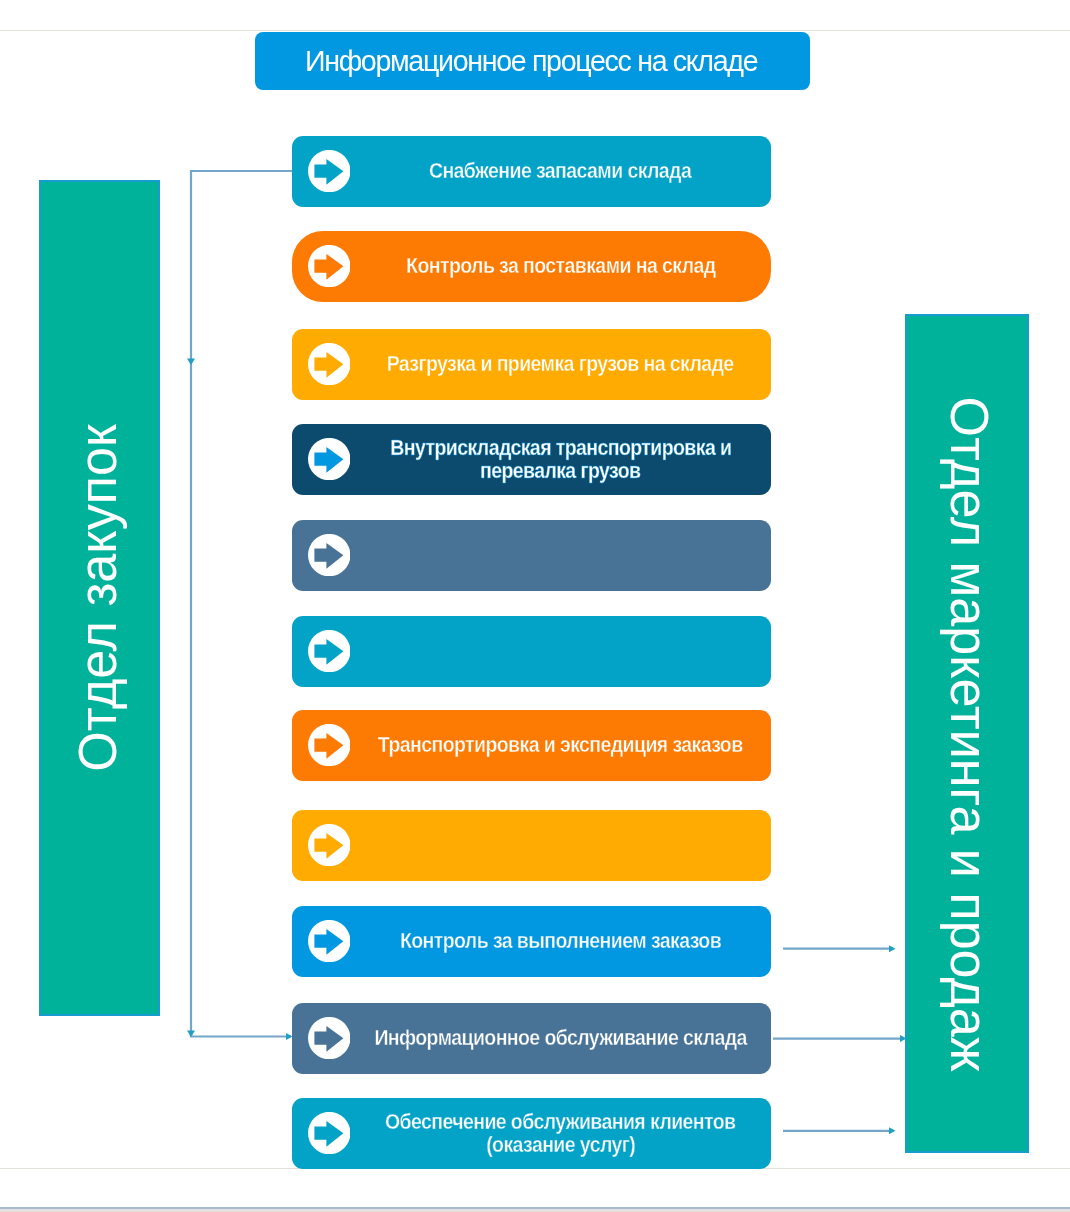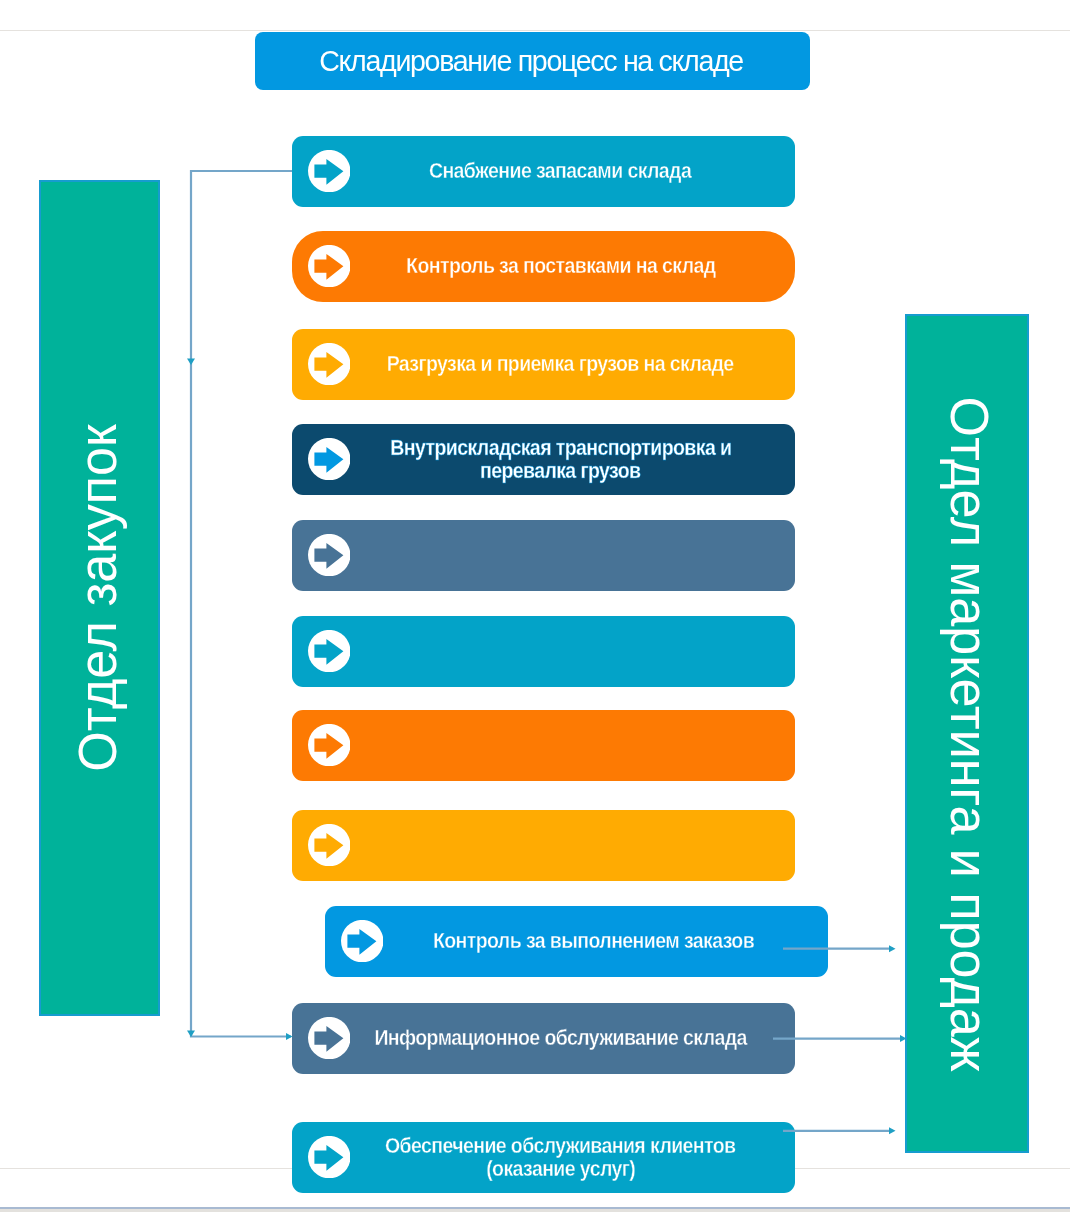--- a/index.html
+++ b/index.html
@@ -22,21 +22,21 @@
   .title-text>span{display:inline-block;margin-right:2.8px;}
 
   
   .dept{position:absolute;background:#00b29a;box-sizing:border-box;border:2px solid #169ccf;}
   .dept .vlabel{position:absolute;left:50%;top:50%;white-space:nowrap;
     color:#ffffff;font-size:54px;line-height:56px;font-weight:400;}
   #dept-left .vlabel{left:calc(50% - 2.3px);transform:translate(-50%,-50%) rotate(-90deg) scaleX(0.965);}
   #dept-right .vlabel{left:calc(50% + 3.1px);transform:translate(-50%,-50%) rotate(90deg) scaleX(0.9645);}
 
   
-  .row{position:absolute;left:292px;width:479px;height:70.5px;border-radius:11px;padding-left:24px;}
+  .row{position:absolute;left:292px;width:479px;height:70.5px;border-radius:11px;}
   .row .ico{position:absolute;left:16px;top:13.8px;width:42.4px;height:42.2px;display:block;}
   .row .lbl{position:absolute;left:58px;top:0;width:421px;height:70px;
      display:flex;flex-direction:column;align-items:center;justify-content:center;
      color:#ffffff;font-weight:700;font-size:22.2px;line-height:23.4px;letter-spacing:-0.68px;text-align:center;}
   .row .lbl span{display:block;white-space:nowrap;transform:scaleX(0.88);transform-origin:center;-webkit-text-stroke:0.4px var(--bg);}
 
   
   #conns{position:absolute;left:0;top:0;pointer-events:none;}
 </style>
 </head>
@@ -44,21 +44,21 @@
 
 <div id="stage">
 
   <div class="rule" style="top:30px"></div>
   <div class="rule" style="top:1168px"></div>
   <div class="viewer-edge"></div>
   <div class="viewer-bg"></div>
 
   <div class="title-box">
     <div class="title-text">
-        <span>Складирование процесс на складе</span>
+        <span>Информационное процесс на складе</span>
       </div>
   </div>
 
   <div class="dept" id="dept-left" style="left:39px;top:180px;width:121px;height:836px">
     <div class="vlabel">Отдел закупок</div>
   </div>
 
   <div class="dept" id="dept-right" style="left:905px;top:314px;width:124px;height:839px">
     <div class="vlabel">Отдел маркетинга и продаж</div>
   </div>
@@ -111,46 +111,49 @@
       <svg class="ico" viewBox="0 0 42.4 42.2">
         <circle cx="21.2" cy="21.1" r="21.2" fill="#ffffff"></circle>
         <path d="M6.4 14.4 L18.4 14.4 L18.4 8.9 L35.4 21.2 L18.4 34.8 L18.4 27.8 L6.4 27.8 Z" fill="#03a3c8"></path>
       </svg>
     </div>
     <div class="row" style="top: 710px; background: rgb(253, 122, 3); --bg: #fd7a03;">
       <svg class="ico" viewBox="0 0 42.4 42.2">
         <circle cx="21.2" cy="21.1" r="21.2" fill="#ffffff"></circle>
         <path d="M6.4 14.4 L18.4 14.4 L18.4 8.9 L35.4 21.2 L18.4 34.8 L18.4 27.8 L6.4 27.8 Z" fill="#fd7a03"></path>
       </svg>
+      <div class="lbl">
+        <span class="ln">Транспортировка и экспедиция заказов</span>
+      </div>
     </div>
     <div class="row" style="top: 810px; background: rgb(255, 171, 2); --bg: #ffab02;">
       <svg class="ico" viewBox="0 0 42.4 42.2">
         <circle cx="21.2" cy="21.1" r="21.2" fill="#ffffff"></circle>
         <path d="M6.4 14.4 L18.4 14.4 L18.4 8.9 L35.4 21.2 L18.4 34.8 L18.4 27.8 L6.4 27.8 Z" fill="#ffab02"></path>
       </svg>
     </div>
-    <div class="row" style="top: 906px; background: rgb(2, 152, 225); margin-left: 33px; --bg: #0298e1;">
+    <div class="row" style="top: 906px; background: rgb(2, 152, 225); --bg: #0298e1;">
       <svg class="ico" viewBox="0 0 42.4 42.2">
         <circle cx="21.2" cy="21.1" r="21.2" fill="#ffffff"></circle>
         <path d="M6.4 14.4 L18.4 14.4 L18.4 8.9 L35.4 21.2 L18.4 34.8 L18.4 27.8 L6.4 27.8 Z" fill="#0298e1"></path>
       </svg>
       <div class="lbl">
         <span class="ln">Контроль за выполнением заказов</span>
       </div>
     </div>
     <div class="row" style="top: 1003px; background: rgb(72, 115, 150); --bg: #487396;">
       <svg class="ico" viewBox="0 0 42.4 42.2">
         <circle cx="21.2" cy="21.1" r="21.2" fill="#ffffff"></circle>
         <path d="M6.4 14.4 L18.4 14.4 L18.4 8.9 L35.4 21.2 L18.4 34.8 L18.4 27.8 L6.4 27.8 Z" fill="#487396"></path>
       </svg>
       <div class="lbl">
         <span class="ln">Информационное обслуживание склада</span>
       </div>
     </div>
-    <div class="row" style="top: 1098px; background: rgb(3, 163, 200); margin-top: 24px; --bg: #03a3c8;">
+    <div class="row" style="top: 1098px; background: rgb(3, 163, 200); --bg: #03a3c8;">
       <svg class="ico" viewBox="0 0 42.4 42.2">
         <circle cx="21.2" cy="21.1" r="21.2" fill="#ffffff"></circle>
         <path d="M6.4 14.4 L18.4 14.4 L18.4 8.9 L35.4 21.2 L18.4 34.8 L18.4 27.8 L6.4 27.8 Z" fill="#03a3c8"></path>
       </svg>
       <div class="lbl">
         <span class="ln">Обеспечение обслуживания клиентов</span>
         <span class="ln">(оказание услуг)</span>
       </div>
     </div>
   </div>

